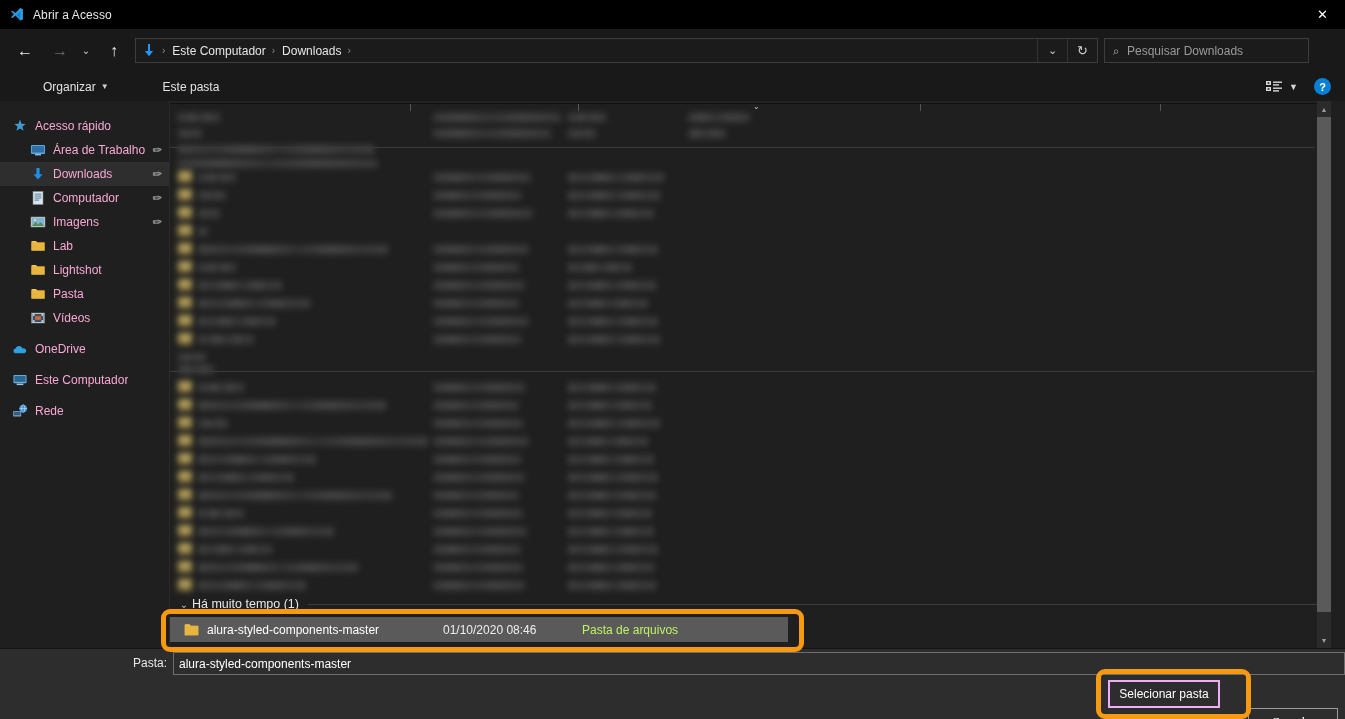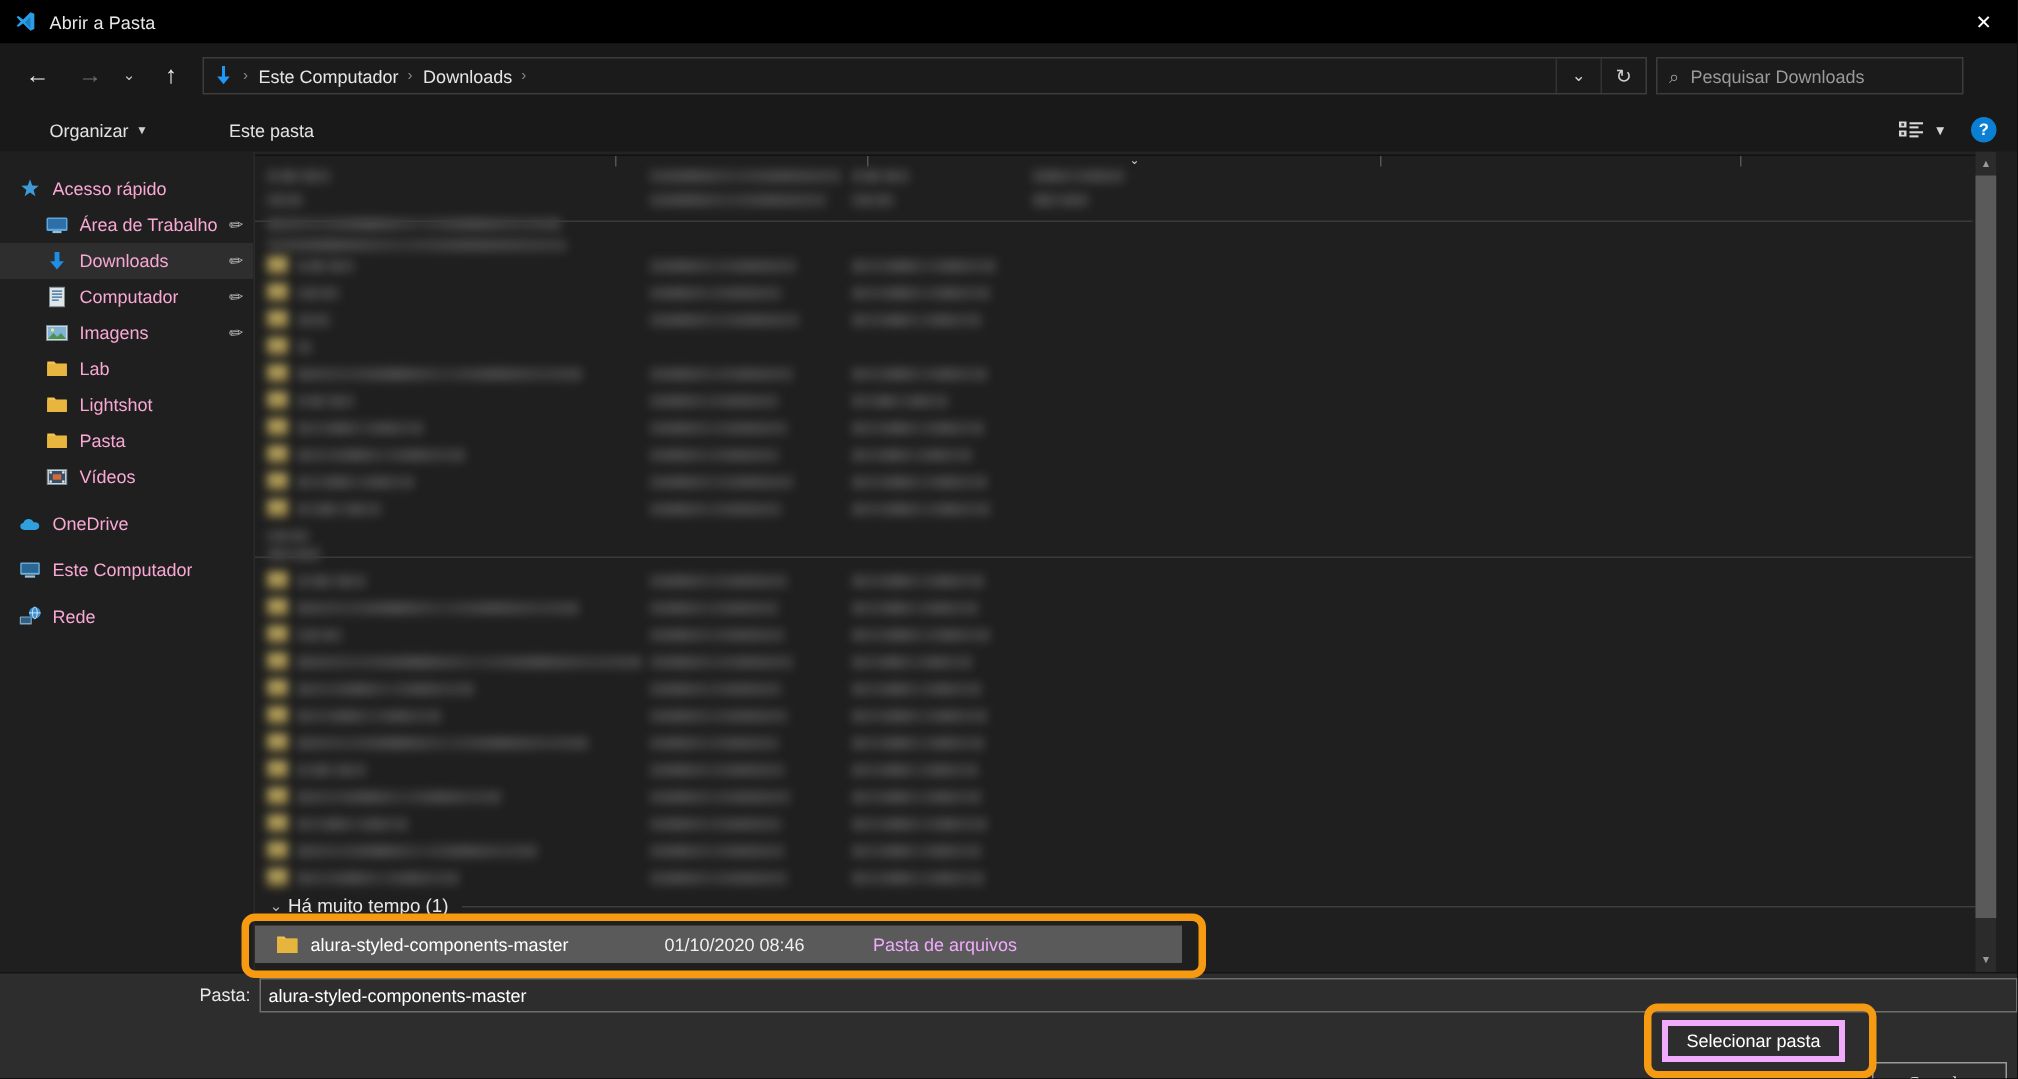--- a/index.html
+++ b/index.html
@@ -112,21 +112,21 @@
     position: absolute; top: 72px; left: 0;
     width: 1345px; height: 29px;
     background: #191919;
     display: flex; align-items: center;
   }
   .cmd-item {
     font-size: 12px; color: #e3e3e3;
     display: flex; align-items: center; gap: 5px;
     height: 22px; padding: 0 6px;
   }
-  .cmd-item.organizar { margin-left: 27px; }
+  .cmd-item.organizar { margin-left: 37px; }
   .cmd-item.novapasta { margin-left: 42px; }
   .cmd-caret { font-size: 8px; color: #d0d0d0; }
   .cmd-spacer { flex: 1 1 auto; }
   .view-icon {
     width: 20px; height: 16px; position: relative;
     margin-right: 4px;
   }
   .view-caret {
     font-size: 9px; color: #d6d6d6;
     margin-right: 16px;
@@ -248,21 +248,21 @@
   }
   .sel-name {
     font-size: 12px; color: #ffffff; white-space: nowrap;
   }
   .sel-date {
     position: absolute; left: 273px;
     font-size: 12px; color: #efefef; white-space: nowrap;
   }
   .sel-type {
     position: absolute; left: 412px;
-    font-size: 12px; color: #f0abfc; white-space: nowrap;
+    font-size: 12px; color: #bef264; white-space: nowrap;
   }
 
   
   .vscroll {
     position: absolute; right: 0; top: 0;
     width: 14px; height: 547px;
     background: #2b2b2b;
   }
   .vscroll-arrow {
     width: 14px; height: 16px;
@@ -300,22 +300,22 @@
 
   .btn {
     position: absolute;
     height: 28px;
     background: #2d2d2d;
     border: 1px solid #9a9a9a;
     color: #ffffff; font-size: 12px;
     display: flex; align-items: center; justify-content: center;
   }
   .btn.primary {
-    left: 1108px; top: 680px; width: 122px;
-    border: 4px solid #f0abfc;
+    left: 1108px; top: 680px; width: 112px;
+    border: 2px solid #f0abfc;
   }
   .btn.cancel {
     left: 1248px; top: 708px; width: 90px; font-family: Liberation Serif, serif;
   }
 
   
   .annot {
     position: absolute;
     border: 5px solid #f59a11;
     border-radius: 9px;
@@ -345,21 +345,21 @@
 
 <div id="app">
 
   <div class="titlebar">
     <div class="titlebar-icon">
       <svg class="ico-vscode" viewBox="0 0 16 16">
         <path d="M11.3 1.1 6.4 6.0 3.3 3.7 2.0 4.3l2.8 3.0-2.8 3.0 1.3 0.6 3.1-2.3 4.9 4.9 2.6-1.1V2.2z" fill="#2b9fe6"></path>
         <path d="M11.3 4.0v8.0L7.5 8.0z" fill="#1b7fc4"></path>
       </svg>
     </div>
-    <div class="titlebar-title">Abrir a Pasta</div>
+    <div class="titlebar-title">Abrir a Acesso</div>
     <div class="titlebar-close">✕</div>
   </div>
 
   <div class="navbar">
     <div class="navbtn back">←</div>
     <div class="navbtn fwd">→</div>
     <div class="navbtn hist">⌄</div>
     <div class="navbtn up">↑</div>
 
     <div class="addressbar">

